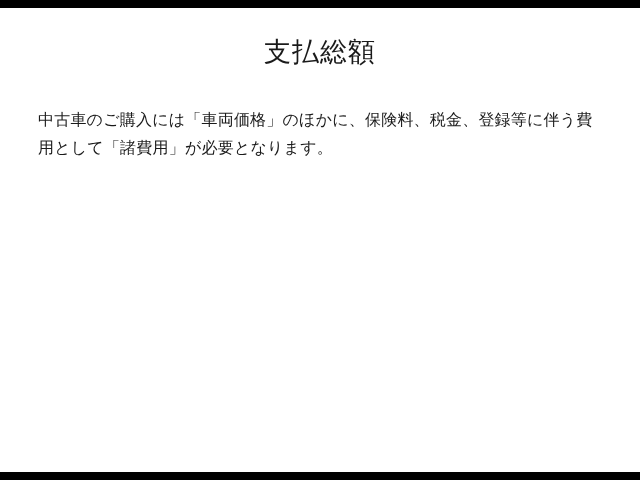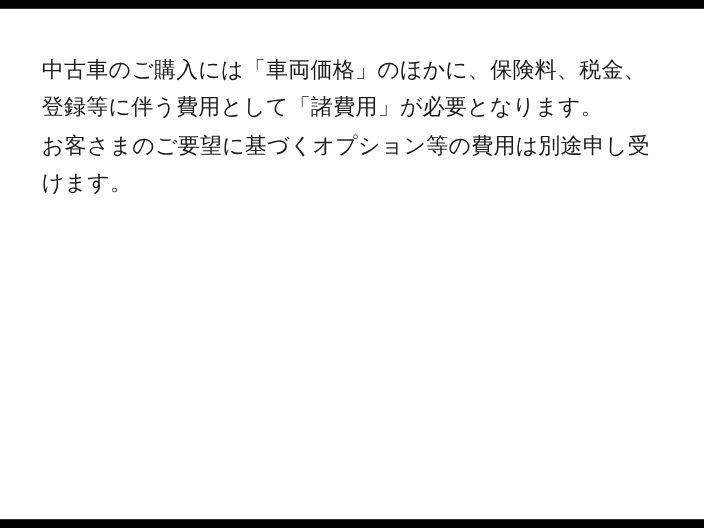--- a/index.html
+++ b/index.html
@@ -26,31 +26,31 @@
     text-align: center;
     font-size: 27px;
     color: #1a1a1a;
     font-weight: 500;
     letter-spacing: 1px;
     margin: 28px 0 0 0;
     line-height: 1.2;
   }
   .body-text {
     margin: 38px 38px 0 38px;
-    font-size: 20px;
+    font-size: 16px;
     line-height: 1.72;
     color: #1a1a1a;
     letter-spacing: 0.2px;
   }
   .para {
     margin: 0;
     text-indent: 0;
   }
 </style>
 </head>
 <body>
 
 <div class="page">
+  <h1 class="title">支払総額</h1>
   <div class="body-text">
     <p class="para">中古車のご購入には「車両価格」のほかに、保険料、税金、登録等に伴う費用として「諸費用」が必要となります。</p>
-    <p class="para">お客さまのご要望に基づくオプション等の費用は別途申し受けます。</p>
   </div>
 </div>
 
 </body></html>

